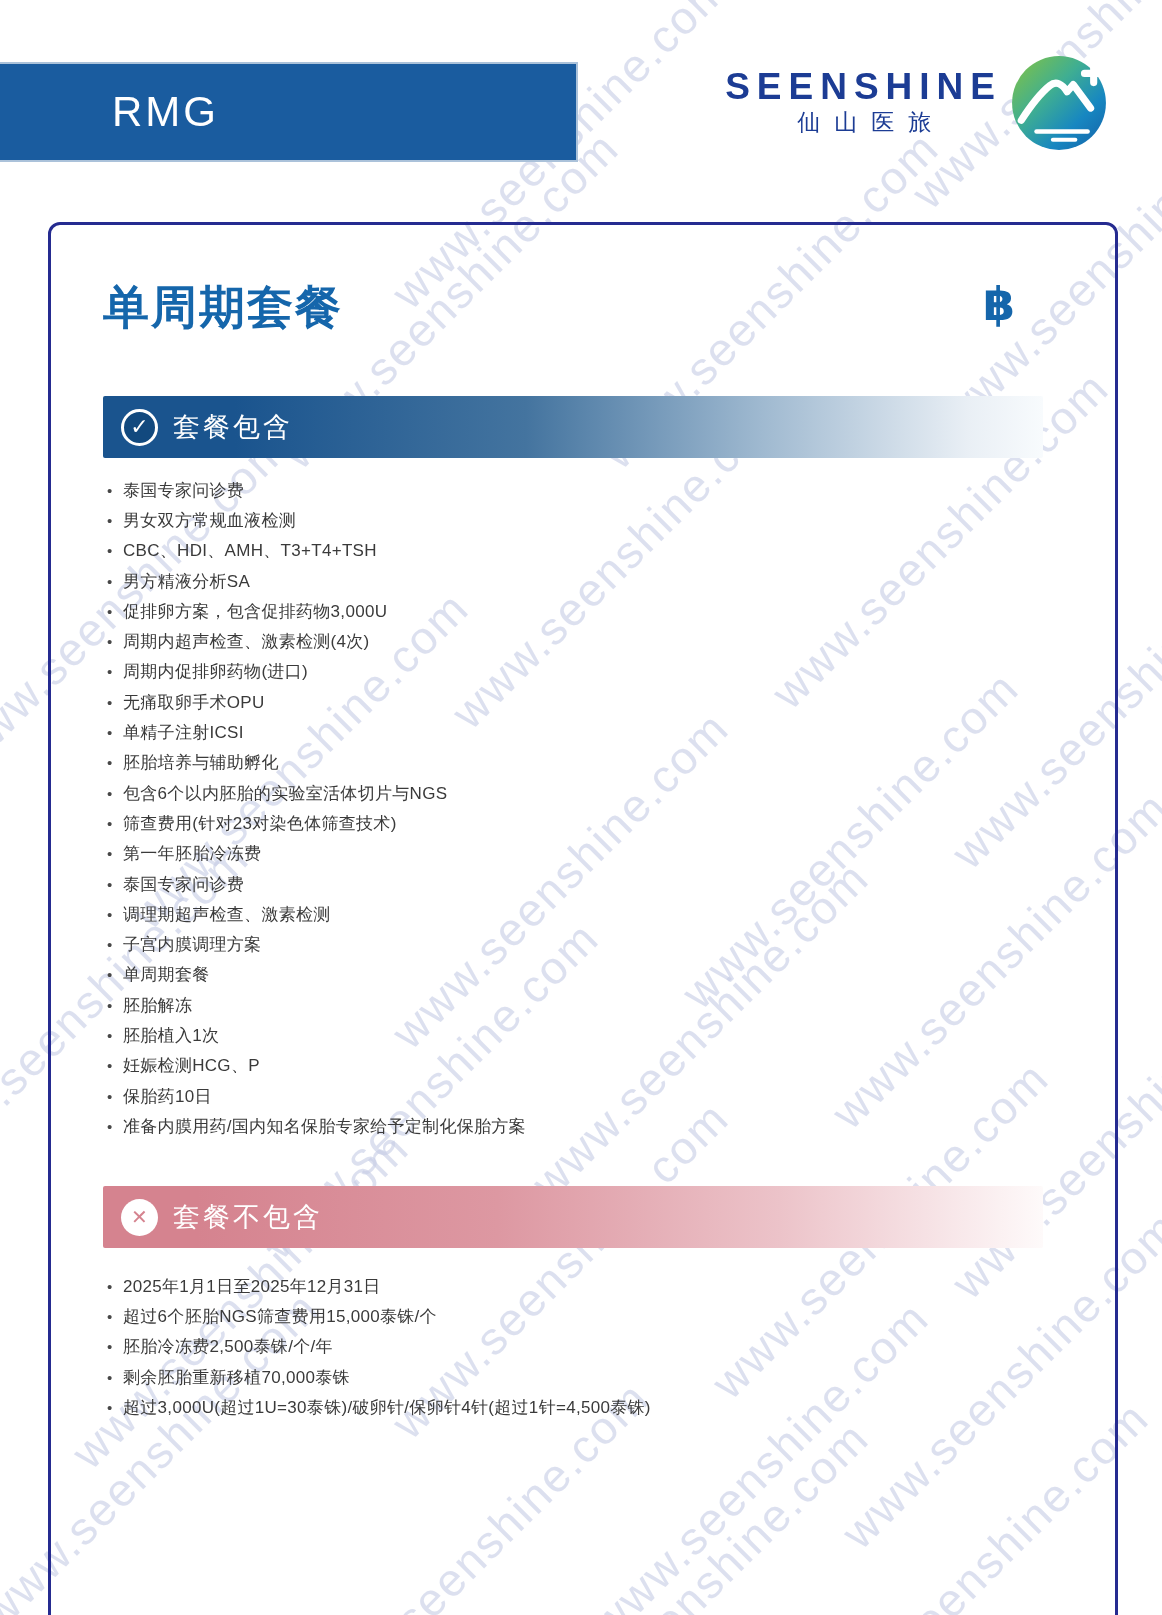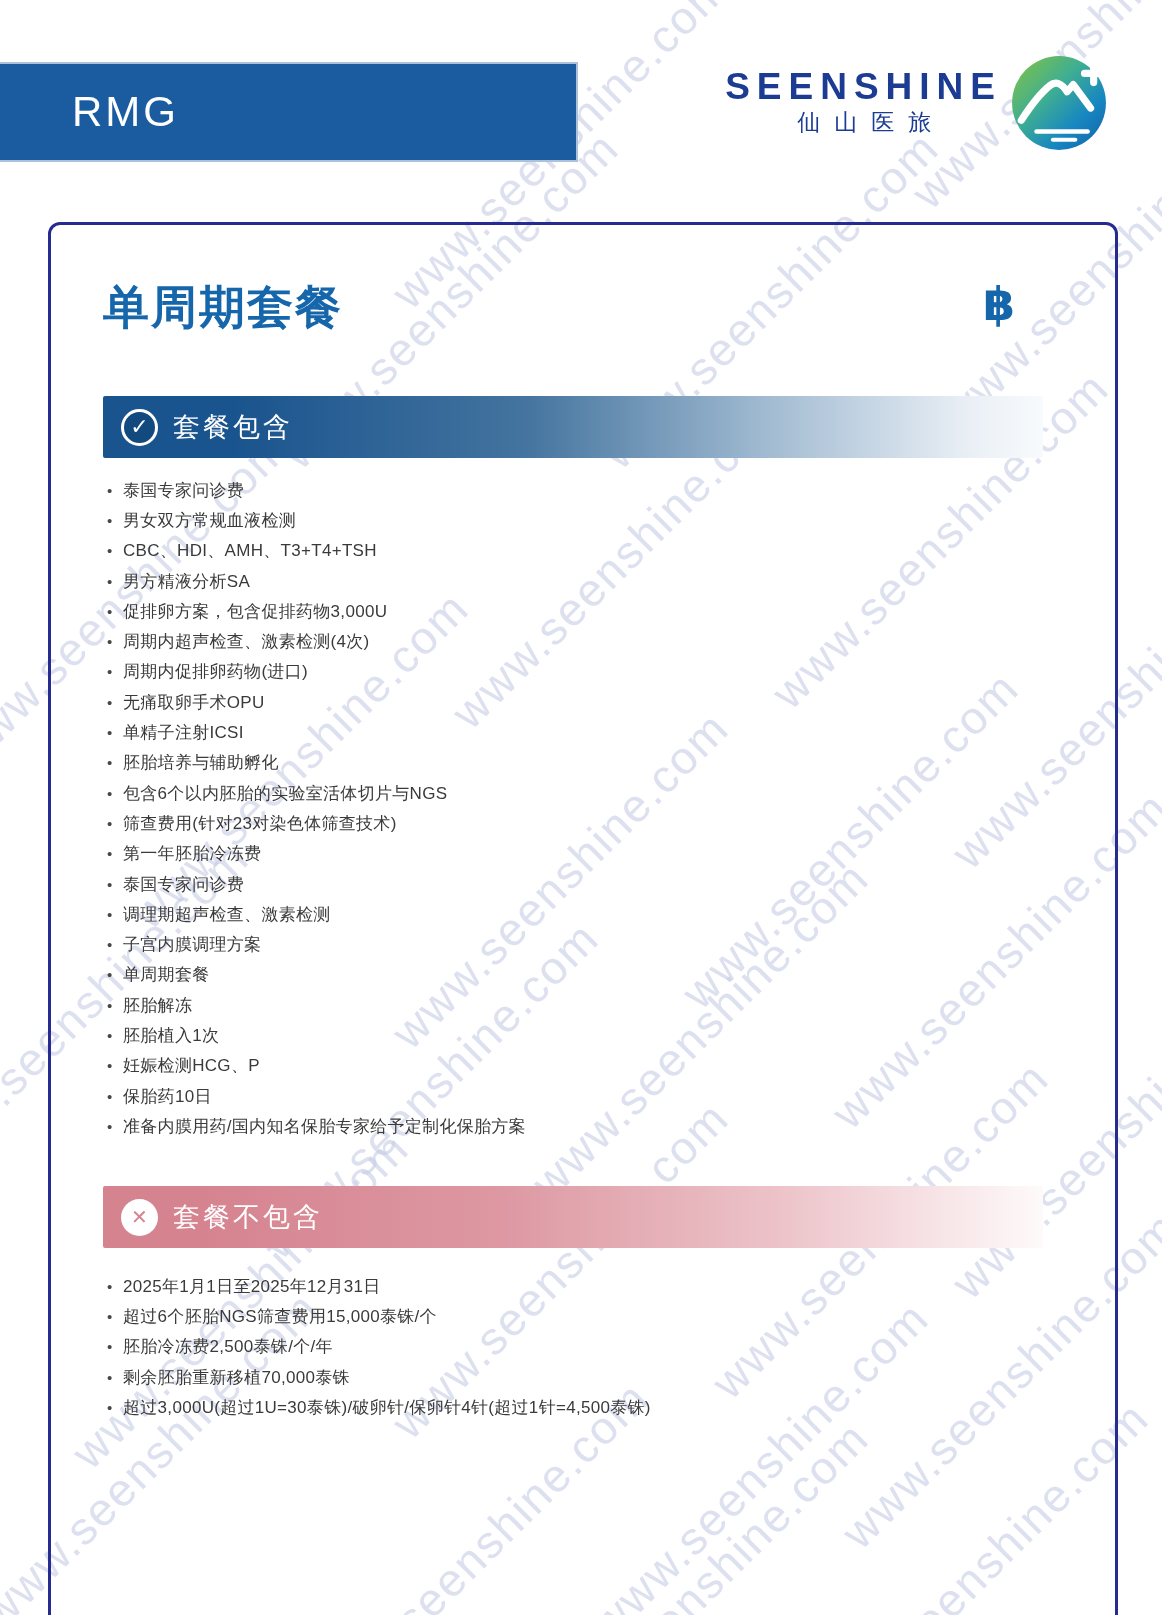--- a/index.html
+++ b/index.html
@@ -26,21 +26,21 @@
   
   #header-bar {
     position:absolute; left:0; top:62px; width:578px; height:100px;
     background:#1A5C9F;
     border:2px solid #ABC2DA; border-left:none;
     z-index:2;
     display:flex; align-items:center;
   }
   #brand-text {
     color:#ffffff; font-size:42px; font-weight:400; letter-spacing:3px;
-    padding-left:72px;
+    padding-left:112px;
   }
   #logo {
     position:absolute; right:52px; top:52px; z-index:2;
     display:flex; align-items:center; gap:6px;
   }
   #logo-textcol { display:flex; flex-direction:column; align-items:flex-start; }
   #logo-name {
     color:#1C3C94; font-size:37px; font-weight:700; letter-spacing:7px;
     line-height:1.05;
   }

